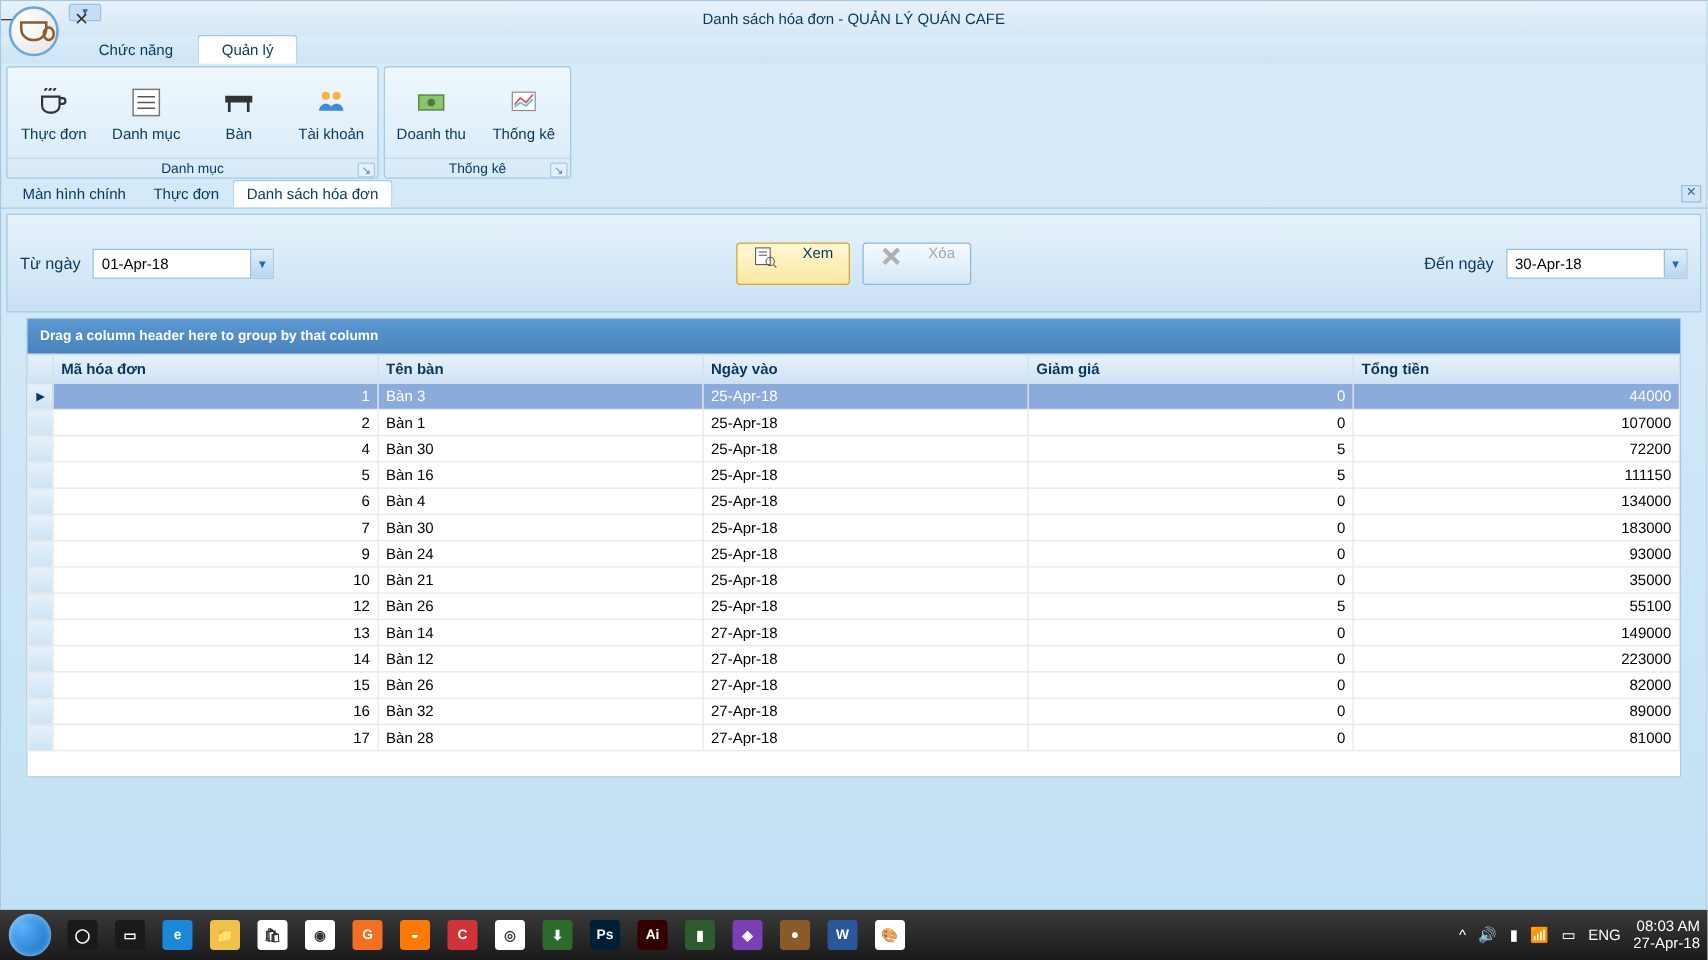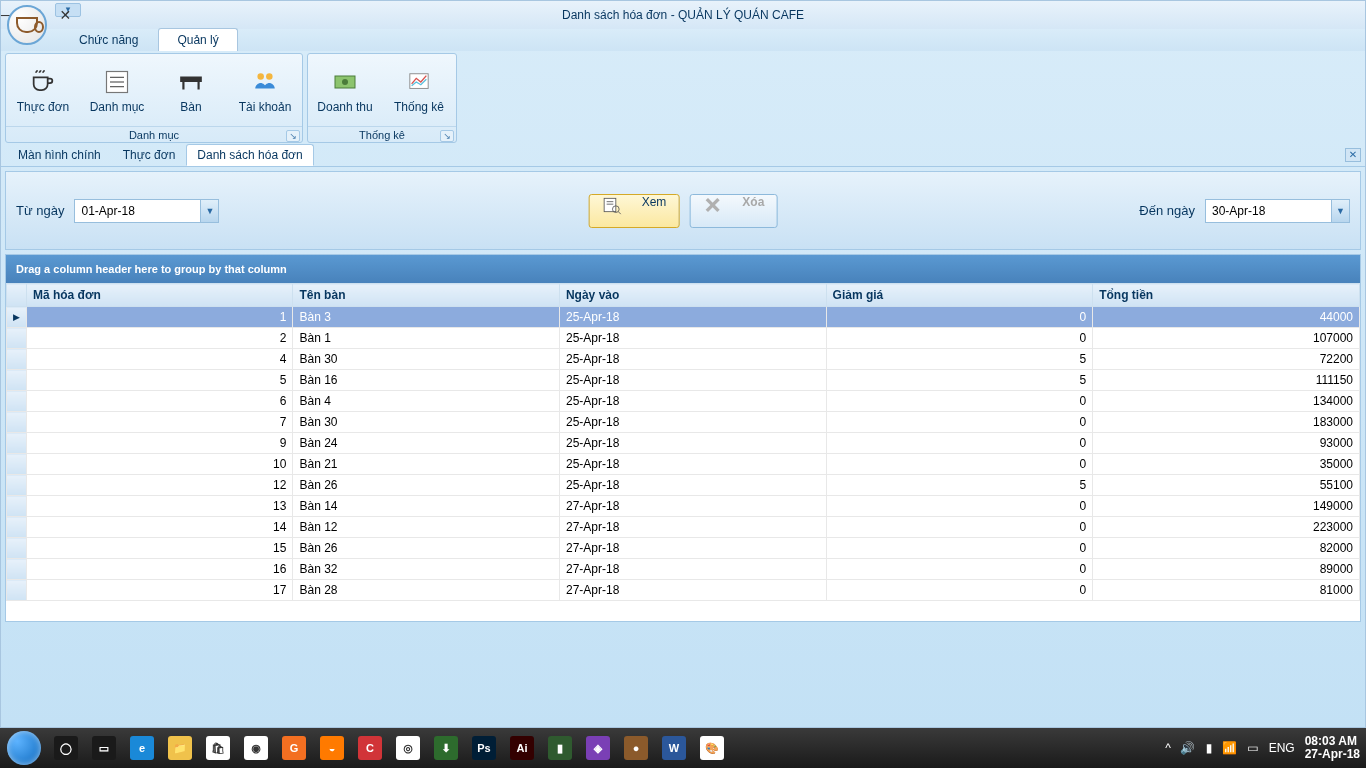--- a/index.html
+++ b/index.html
@@ -39,43 +39,43 @@
 
 .filter-bar { background: linear-gradient(to bottom,#e6f2fb,#c9e1f4); margin: 4px; border: 1px solid #a5c9e6; height: 79px; display: flex; align-items: center; padding: 0 10px; position: relative; }
 .filter-left { display: flex; align-items: center; gap: 10px; }
 .filter-right { position: absolute; right: 10px; display: flex; align-items: center; gap: 10px; }
 .filter-center { position: absolute; left: 50%; transform: translateX(-50%); display: flex; gap: 10px; }
 .filter-bar label { color: #07365f; font-size: 13px; }
 .combo { width: 145px; height: 24px; background: #fff; border: 1px solid #97bedd; display: flex; align-items: center; justify-content: space-between; padding-left: 6px; }
 .combo .arrow { width: 18px; height: 22px; background: linear-gradient(to bottom,#e0effa,#b8d6ee); border-left: 1px solid #97bedd; text-align: center; color: #2a6aa4; font-size: 9px; line-height: 22px; }
 .btn { height: 34px; padding: 0 12px; background: linear-gradient(to bottom,#f4f9fd,#d7e9f7); border: 1px solid #8db9db; border-radius: 3px; display: flex; align-items: flex-start; gap: 20px; cursor: pointer; color: #07365f; }
 .btn.active { background: linear-gradient(to bottom,#fef7d6,#fbe8a0); border-color: #d4a927; }
-.btn.disabled { color: #a8a8a8; font-weight: bold; }
+.btn.disabled { color: #a8a8a8; }
 .btn .ic { width: 20px; height: 20px; }
 
-.grid-container { margin: 0 4px; border: 1px solid #a5c9e6; background: #fff; height: 368px; }
+.grid-container { margin: 0 20px; border: 1px solid #a5c9e6; background: #fff; height: 368px; }
 .group-panel { background: linear-gradient(to bottom,#5a99d2,#4882bb); color: #fff; font-weight: bold; padding: 8px 10px; font-size: 11px; }
 .grid { width: 100%; border-collapse: collapse; }
 .grid th { background: linear-gradient(to bottom,#e7f1fa,#cfe3f4); color: #07365f; text-align: left; padding: 4px 6px; border: 1px solid #cde0ef; font-weight: bold; }
 .grid td { padding: 3px 6px; border: 1px solid #e8e8e8; }
 .grid tr.selected td { background: #8cabdd; color: #fff; }
 .grid tr.selected td:first-child { background: linear-gradient(to bottom,#e7f1fa,#cfe3f4); color: #07365f; }
 .row-indicator { background: linear-gradient(to bottom,#e7f1fa,#cfe3f4); width: 14px; text-align: center; font-size: 9px; }
 .col-num { text-align: right; }
 
 .statusbar { position: absolute; bottom: 0; left: 0; right: 0; height: 20px; background: linear-gradient(to bottom,#e6f2fb,#c9e1f4); border-top: 1px solid #a5c9e6; color: #07365f; padding: 2px 8px; font-size: 11px; }
 
 
 .taskbar { position: absolute; bottom: 0; left: 0; width: 1366px; height: 40px; background: linear-gradient(to bottom,#3a3a3a,#1a1a1a); display: flex; align-items: center; padding: 0 4px; }
 .start { width: 40px; height: 40px; display: flex; align-items: center; justify-content: center; }
 .start-orb { width: 34px; height: 34px; border-radius: 50%; background: radial-gradient(circle at 30% 30%,#5db3ff,#0a66ba); box-shadow: inset 0 0 6px rgba(255,255,255,0.6); }
 .task-icons { display: flex; align-items: center; gap: 14px; margin-left: 10px; }
 .task-icons .ti { width: 24px; height: 24px; border-radius: 3px; }
 .tray { position: absolute; right: 6px; display: flex; align-items: center; gap: 10px; color: #fff; font-size: 11px; }
-.tray .clock { text-align: left; line-height: 13px; font-weight: bold; }
+.tray .clock { text-align: right; line-height: 13px; }
 </style>
 </head>
 <body>
 
 <div class="window">
   <div class="titlebar">
     <div class="center">Danh sách hóa đơn - QUẢN LÝ QUÁN CAFE</div>
     <div class="title-ctrl">
       <span>─</span>
       <span>☐</span>

